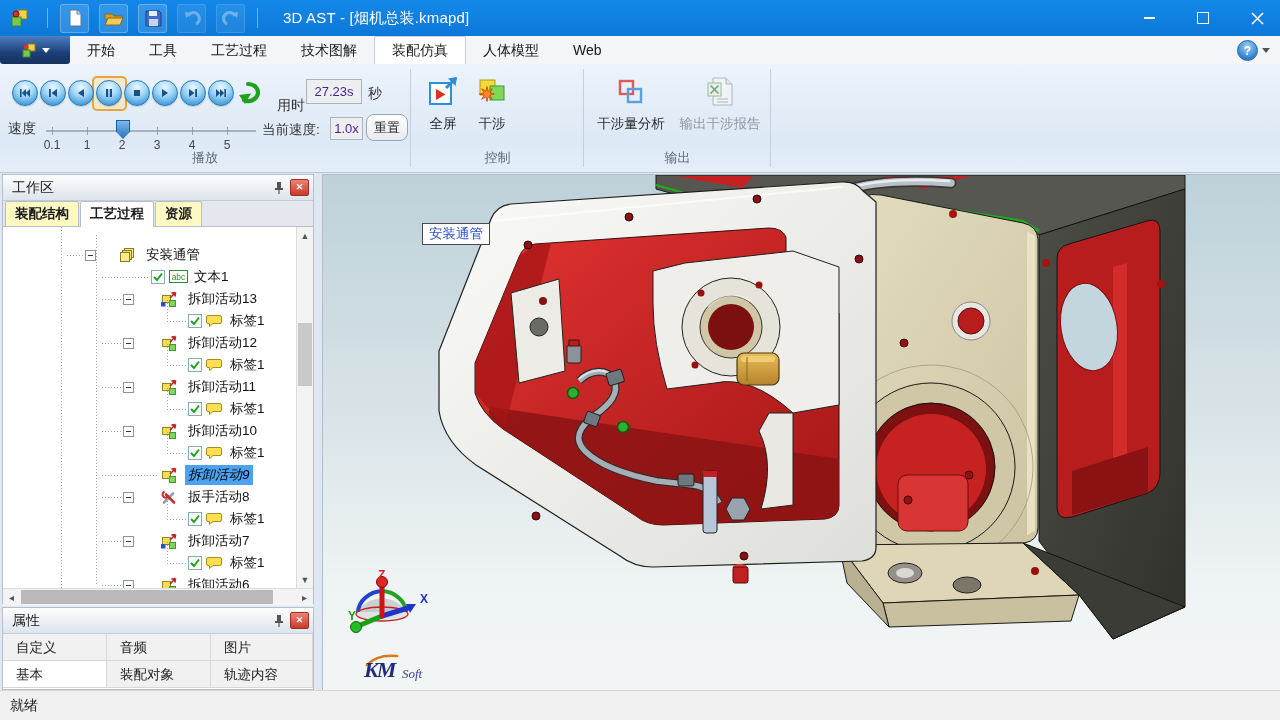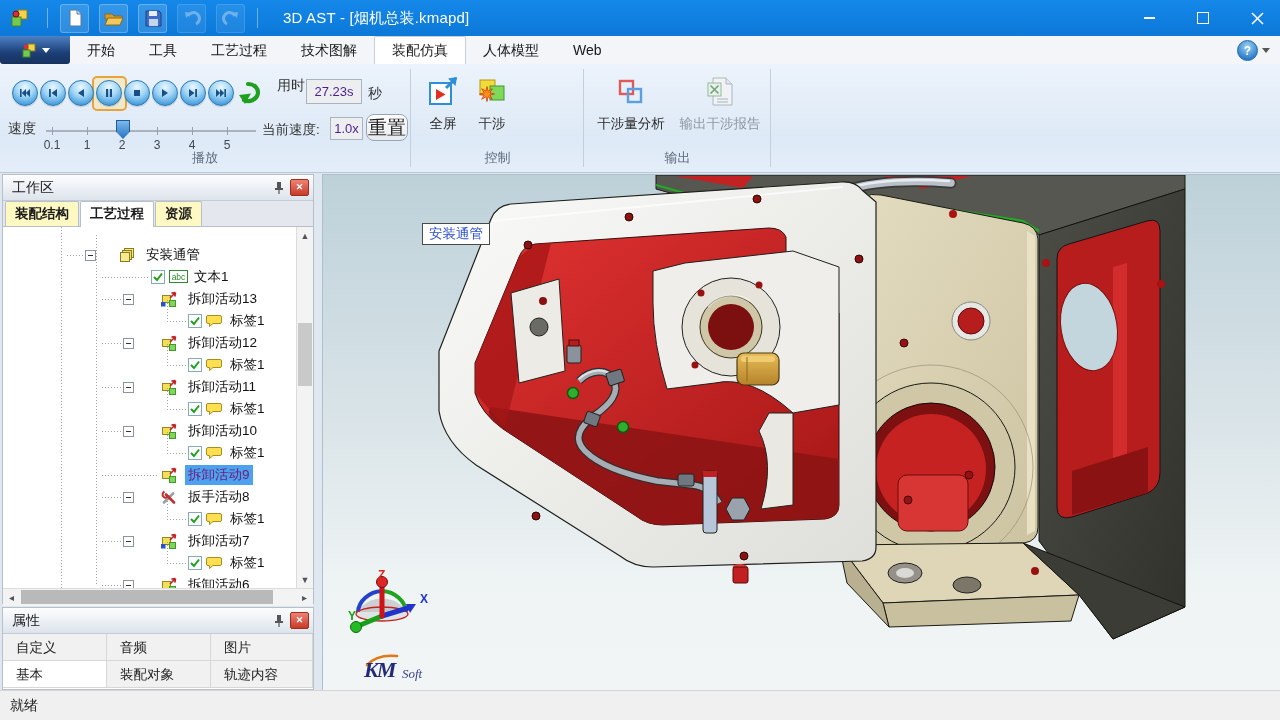--- a/index.html
+++ b/index.html
@@ -38,21 +38,21 @@
   .grplabel{position:absolute;bottom:5px;font-size:13px;color:#5d6a7c;text-align:center;}
   .pbtn{position:absolute;width:24px;height:24px;border-radius:50%;border:1px solid #2b79b6;
     background:radial-gradient(circle at 50% 26%,#eaf7ff 0%,#a2d6f5 42%,#4aa1de 78%,#2f85c6 100%);
     display:flex;align-items:center;justify-content:center;box-shadow:0 1px 1px rgba(0,0,0,.15);}
   .pb-hl{position:absolute;left:92px;top:12px;width:31px;height:31px;border:2px solid #e8a33c;border-radius:5px;
     background:rgba(255,226,150,.45);}
   .loopbtn{position:absolute;left:238px;top:14px;width:28px;height:27px;display:flex;align-items:center;justify-content:center;}
   .flabel{position:absolute;font-size:14px;color:#333;}
   .fbox{position:absolute;background:#eceef0;border:1px solid #aab4bf;font-size:13px;color:#4c1d95;
     display:flex;align-items:center;justify-content:center;}
-  .resetbtn{position:absolute;left:366px;top:50px;width:40px;height:25px;font-size:19px;color:#222;
+  .resetbtn{position:absolute;left:366px;top:50px;width:40px;height:25px;font-size:13px;color:#222;
     background:linear-gradient(#fefefe,#e7eaee);border:1px solid #98a5b5;border-radius:8px;
     display:flex;align-items:center;justify-content:center;}
   .slidertrack{position:absolute;left:46px;top:66px;width:210px;height:2px;background:#a9b3bd;}
   .tick{position:absolute;top:-3px;width:1px;height:8px;background:#98a2ac;}
   .thumb{position:absolute;left:116px;top:56px;width:12px;height:17px;
     background:linear-gradient(#7cb9ec,#2b76c4);border:1px solid #1d5b9e;
     clip-path:polygon(0 0,100% 0,100% 62%,50% 100%,0 62%);}
   .ticklbl{position:absolute;top:74px;width:26px;text-align:center;font-size:12px;color:#3f4750;}
   .bigbtn{position:absolute;top:8px;height:88px;display:flex;flex-direction:column;align-items:center;}
   .bigbtn .lbl{font-size:13.5px;color:#2a2a2a;margin-top:3px;white-space:nowrap;}
@@ -73,21 +73,21 @@
   .treewrap{position:relative;height:361px;overflow:hidden;background:#fff;}
   .vline{position:absolute;width:1px;background-image:repeating-linear-gradient(to bottom,#9aa4ab 0 1px,transparent 1px 3px);}
   .trow{position:absolute;left:0;height:20px;width:100%;}
   .hstub{position:absolute;top:10px;height:1px;background-image:repeating-linear-gradient(to right,#9aa4ab 0 1px,transparent 1px 3px);}
   .vstub{position:absolute;width:1px;background-image:repeating-linear-gradient(to bottom,#9aa4ab 0 1px,transparent 1px 3px);}
   .expander{position:absolute;top:5px;width:11px;height:11px;background:#fff;border:1px solid #8b959e;box-sizing:border-box;}
   .expander::after{content:"";position:absolute;left:2px;top:4px;width:5px;height:1px;background:#333;}
   .ticon{position:absolute;top:2px;}
   .tcheck{position:absolute;top:3px;}
   .tlabel{position:absolute;top:0;line-height:20px;font-size:13.5px;color:#111;white-space:nowrap;padding:0 3px;}
-  .trow.sel .tlabel{background:#4da2f0;color:#701a75;}
+  .trow.sel .tlabel{background:#4da2f0;color:#000000;font-style:italic;}
   
   .vscroll{position:absolute;right:0;top:0;width:17px;height:361px;background:#f3f3f3;border-left:1px solid #dcdcdc;box-sizing:border-box;}
   .sarrow{position:absolute;left:0;width:16px;height:17px;display:flex;align-items:center;justify-content:center;color:#4e555c;font-size:9px;}
   .vthumb{position:absolute;left:1px;top:96px;width:14px;height:63px;background:#c9c9c9;}
   .hscroll{position:relative;height:17px;background:#f3f3f3;border-top:1px solid #dcdcdc;}
   .hthumb{position:absolute;left:18px;top:1px;width:252px;height:14px;background:#b9b9b9;}
   .harrow{position:absolute;top:0;width:17px;height:16px;display:flex;align-items:center;justify-content:center;color:#4e555c;font-size:10px;}
   
   .propgrid{display:grid;grid-template-columns:104px 104px 102px;}
   .pcell{height:27px;line-height:27px;background:#f1f1f1;border:1px solid #d7d7d7;border-width:0 1px 1px 0;
@@ -235,21 +235,21 @@
         <polygon points="5,2 9.2,6 5,10"></polygon>
         <rect x="9.4" y="2" width="1.6" height="8"></rect>
       </svg>
     </div>
   <div class="loopbtn">
     <svg width="28" height="26">
         <path d="M10,5 a9.5,8.5 0 1 1 -4,16" fill="none" stroke="#1fa01f" stroke-width="4.2" stroke-linecap="round"></path>
         <polygon points="1,16 13,14.5 7,25" fill="#1fa01f"></polygon>
       </svg>
   </div>
-  <span class="flabel" style="left:277px;top:13px">用时</span>
+  <span class="flabel" style="left:277px;top:33px">用时</span>
   <div class="fbox" style="left:306px;top:15px;width:54px;height:23px">27.23s</div>
   <span class="flabel" style="left:368px;top:21px">秒</span>
 
   <span class="flabel" style="left:8px;top:56px">速度</span>
   <div class="slidertrack">
     <span class="tick" style="left:6px"></span>
     <span class="tick" style="left:41px"></span>
     <span class="tick" style="left:76px"></span>
     <span class="tick" style="left:111px"></span>
     <span class="tick" style="left:146px"></span>

